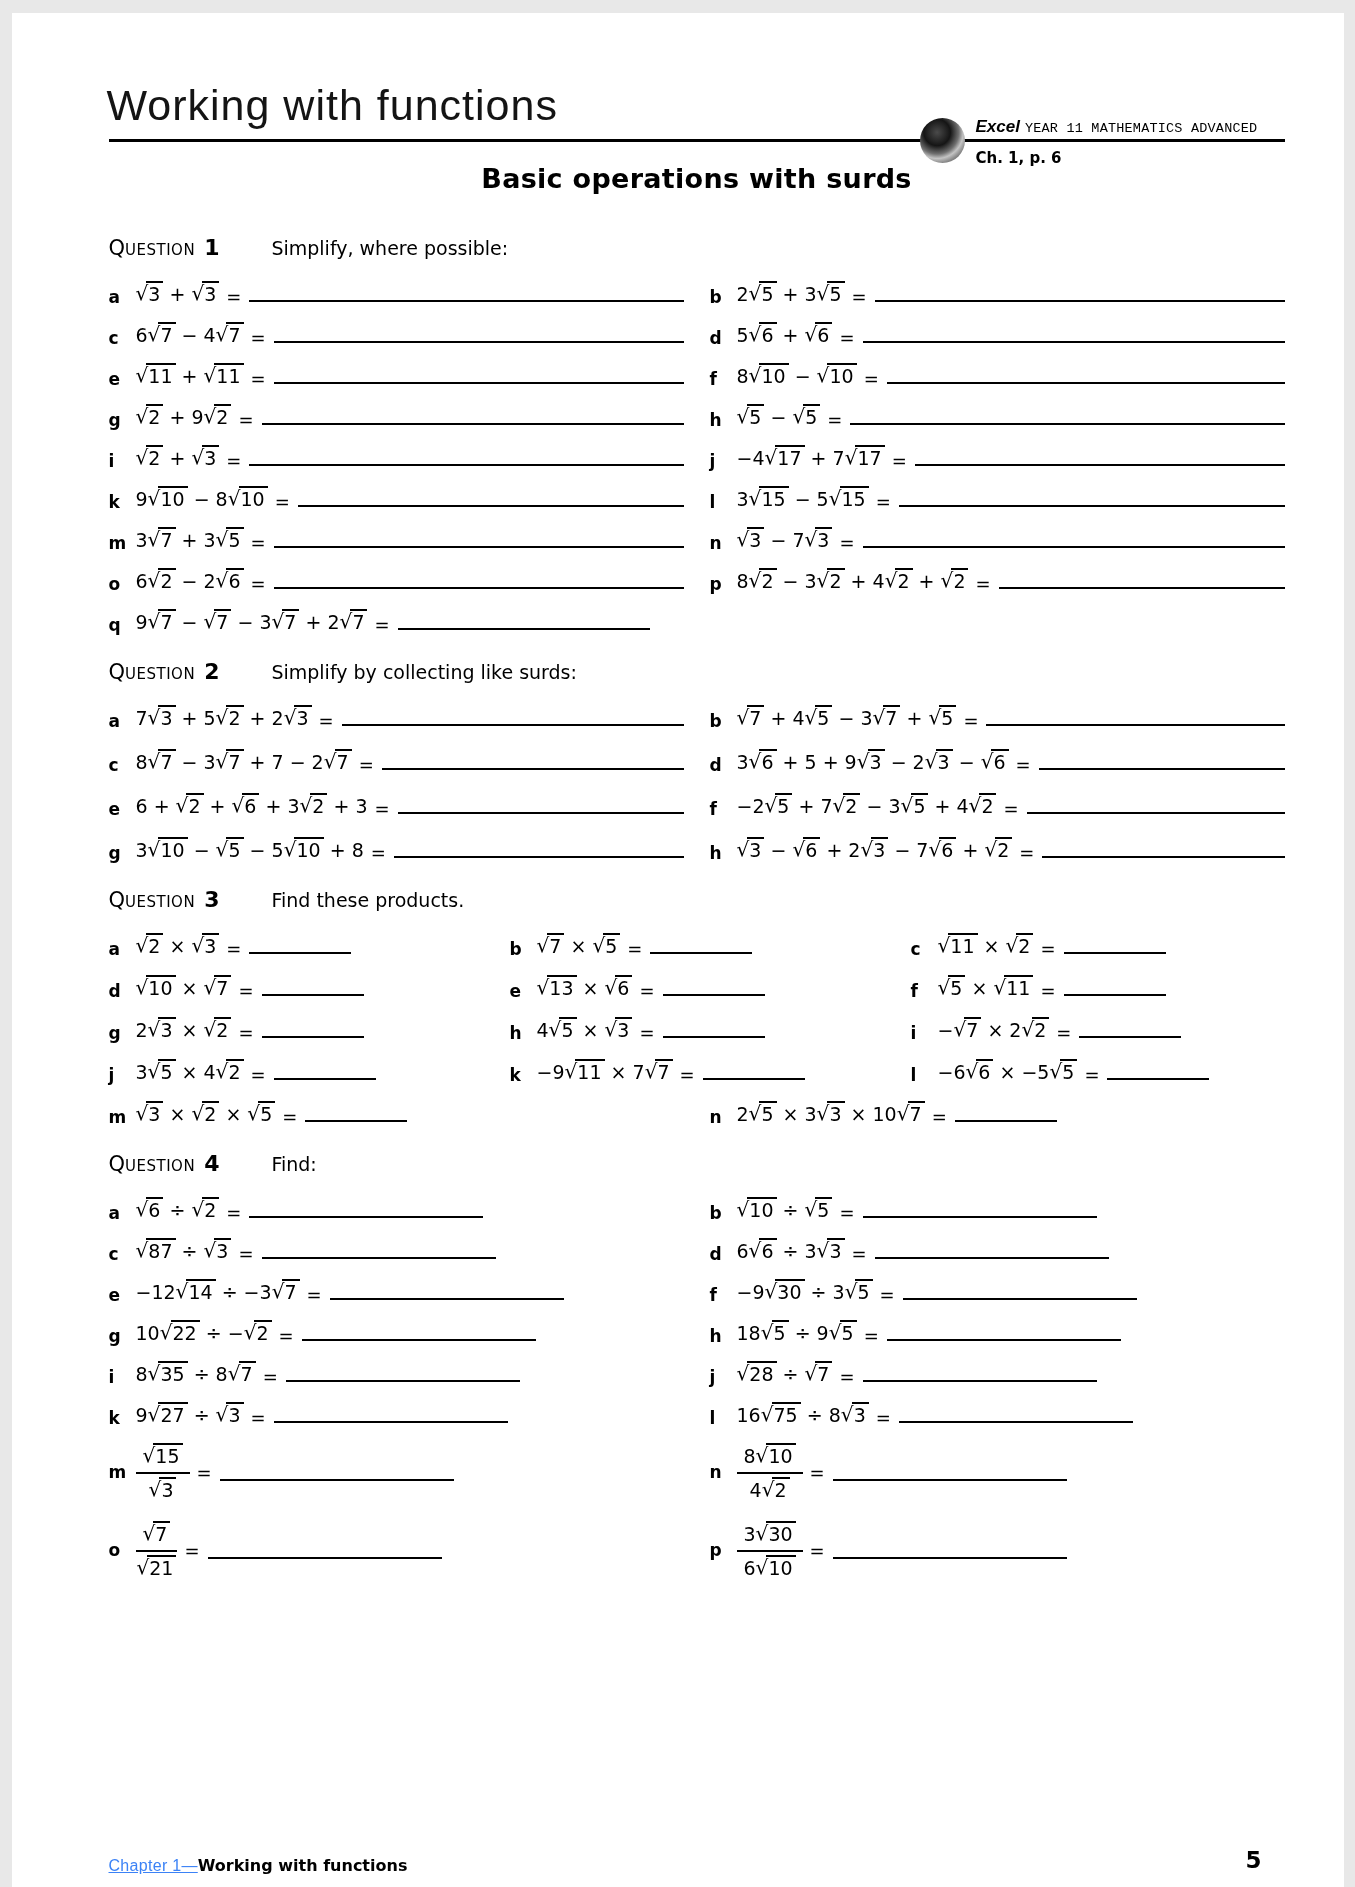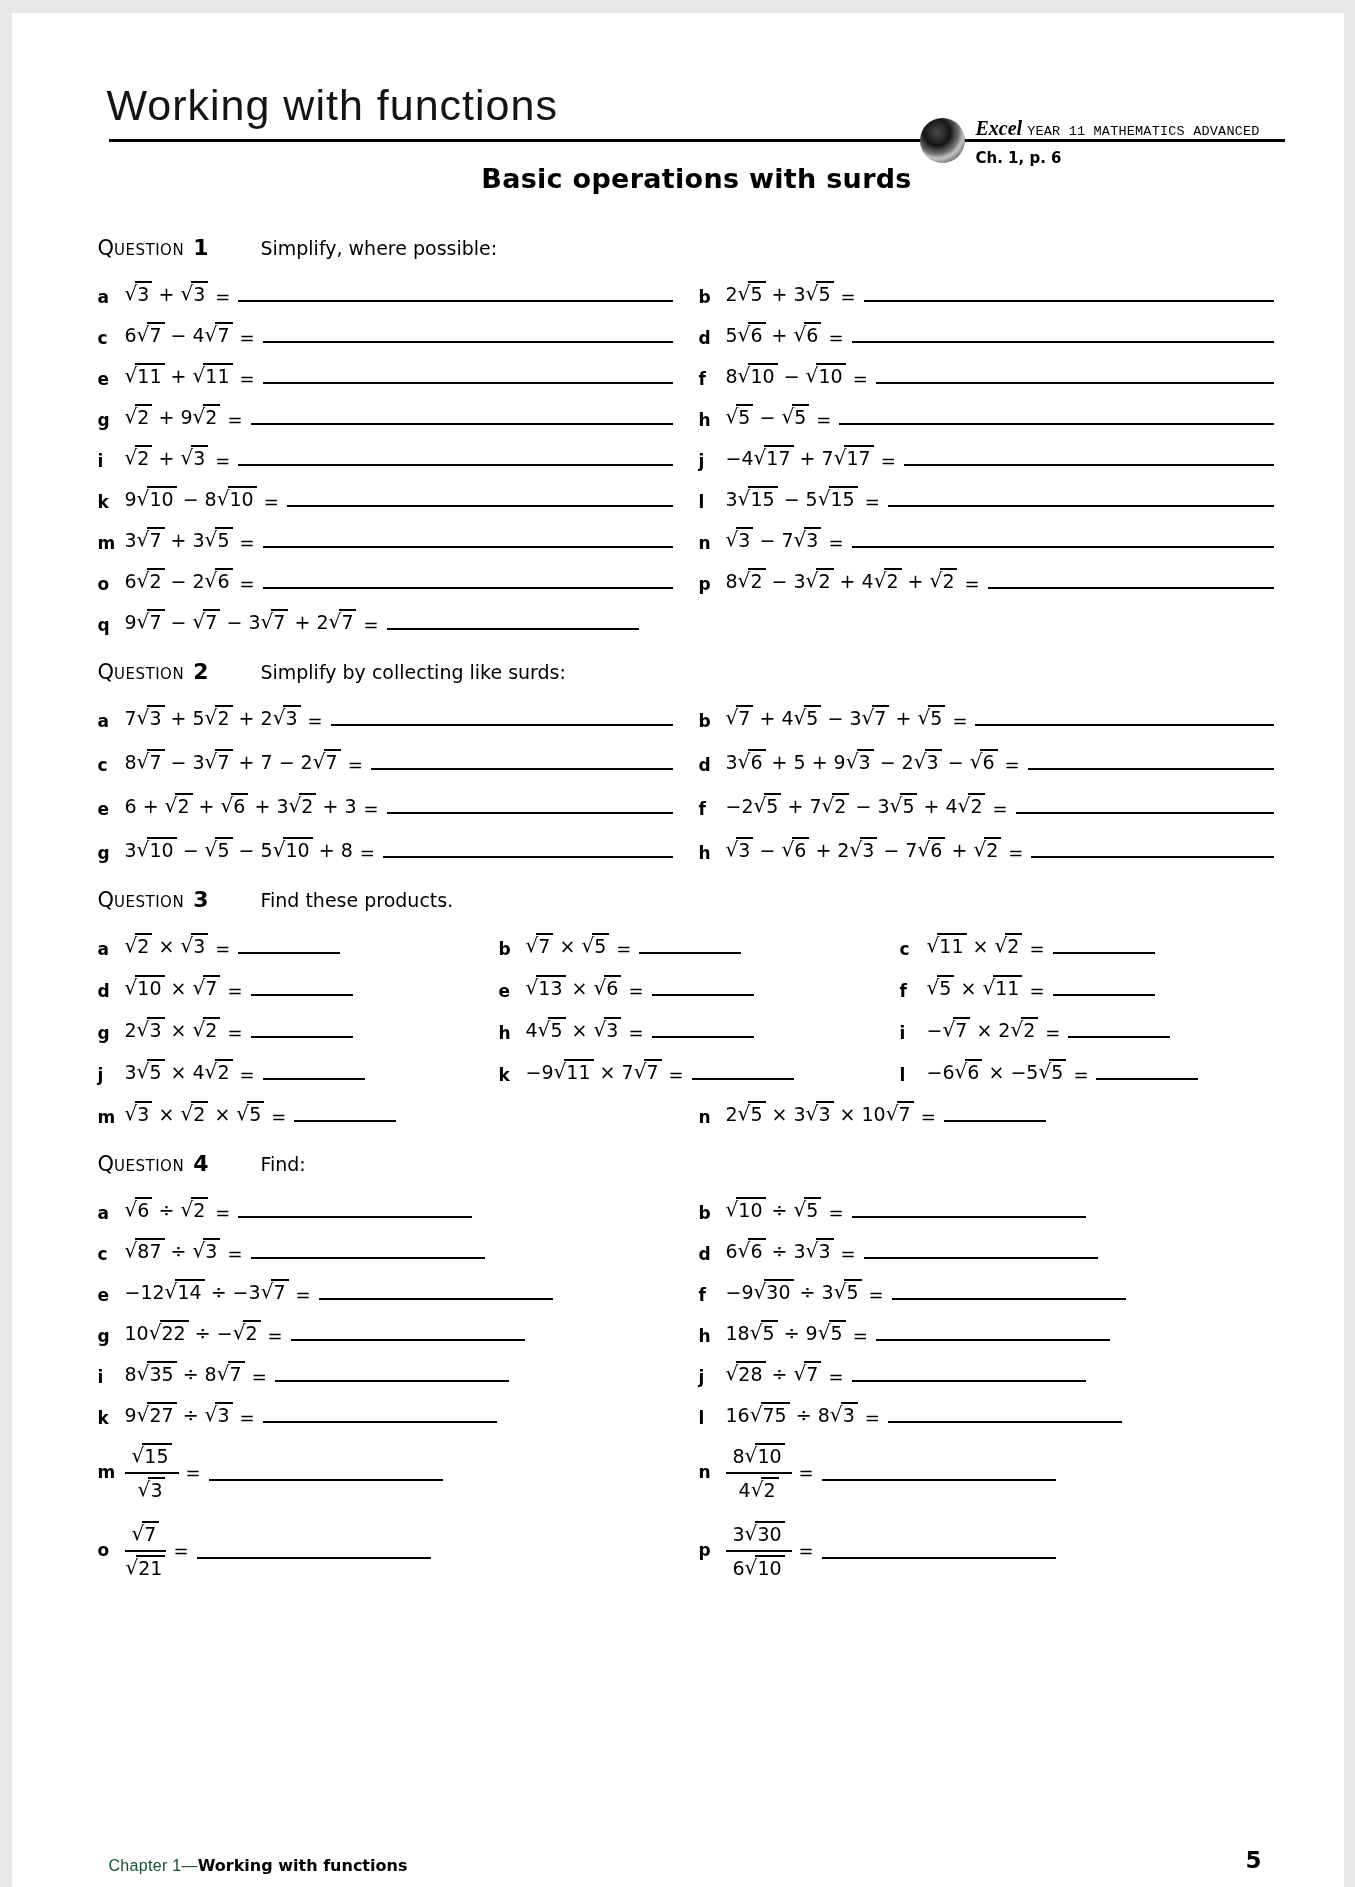--- a/index.html
+++ b/index.html
@@ -18,29 +18,29 @@
     font-family: "Liberation Sans", sans-serif;
     font-weight: 400; font-size: 43px; letter-spacing: 1px; color: #141414;
   }
   .rule { position: absolute; left: 97px; top: 126px; width: 1176px; height: 3px; background: #000; }
   .sphere {
     position: absolute; left: 908px; top: 105px; width: 45px; height: 45px;
     border-radius: 50%;
     background: radial-gradient(circle at 38% 32%, #4a4a4a 0%, #151515 32%, #6f6f6f 52%, #c4c4c4 63%, #8a8a8a 74%, #3a3a3a 95%);
   }
   .brand { position: absolute; left: 964px; top: 104px; white-space: nowrap; }
-  .brand-name { font-family: Liberation Serif, serif; font-style: italic; font-weight: 700; font-size: 20px; margin-right: 5px; }
+  .brand-name { font-family: Liberation Sans, sans-serif; font-style: italic; font-weight: 700; font-size: 17px; margin-right: 5px; }
   .brand-suffix { font-family: Liberation Mono, monospace; font-size: 13.5px; letter-spacing: 0.2px; }
   .chref { position: absolute; left: 964px; top: 136px; font-size: 15px; font-weight: 700; }
   .subtitle {
     position: absolute; left: 97px; top: 150px; width: 1176px; margin: 0;
     text-align: center; font-size: 27px; font-weight: 700; letter-spacing: 0.3px;
   }
   
-  .content { position: absolute; left: 86px; top: 222px; width: 1176px; }
+  .content { position: absolute; left: 97px; top: 222px; width: 1176px; }
   .q-header { display: flex; align-items: baseline; margin: 24px 0 18px 0; }
   .question:first-child .q-header { margin-top: 0; }
   .q-cap { font-size: 21px; }
   .q-rest { font-size: 15px; letter-spacing: 0.5px; }
   .q-num { font-size: 22px; font-weight: 700; margin-left: 9px; }
   .q-prompt { font-size: 19px; margin-left: 52px; text-align: right; }
   .q-row { display: flex; margin-bottom: 12px; min-height: 29px; }
   .q2 .q-row { margin-bottom: 15px; }
   .q3 .q-row { margin-bottom: 13px; }
   .cell { display: flex; align-items: flex-end; }
@@ -65,21 +65,21 @@
   .frac-row { min-height: 64px; margin-top: 4px; }
   .q4 .frac-row { margin-bottom: 14px; }
   .frac-row .cell { align-items: center; }
   .frac { display: inline-flex; flex-direction: column; align-items: center; font-size: 19px; }
   .num { border-bottom: 2px solid #000; padding: 0 7px 4px 7px; }
   .den { padding-top: 3px; }
   .frac-row .eq { align-self: center; margin-bottom: 0; }
   .frac-row .line { align-self: center; margin-bottom: 0; transform: translateY(8px); }
   
   .footer-left { position: absolute; left: 97px; top: 1843px; font-size: 16px; }
-  .f-pre { font-family: "Liberation Sans", sans-serif; color: #14532d; letter-spacing: 0.3px; }
+  .f-pre { font-family: "Liberation Sans", sans-serif; color: #3b82f6; letter-spacing: 0.3px; text-decoration: underline; }
   .f-title { font-weight: 700; color: #000; }
   .page-num { position: absolute; right: 82px; top: 1834px; font-size: 23px; font-weight: 700; }
 </style>
 </head>
 <body>
 
 <div class="page">
   <h1 class="title">Working with functions</h1>
   <div class="rule"></div>
   <div class="sphere"></div>

